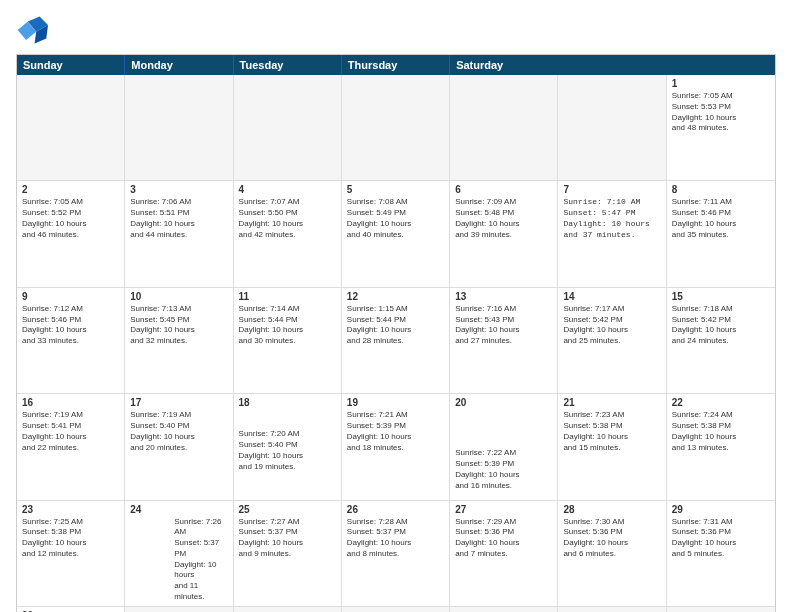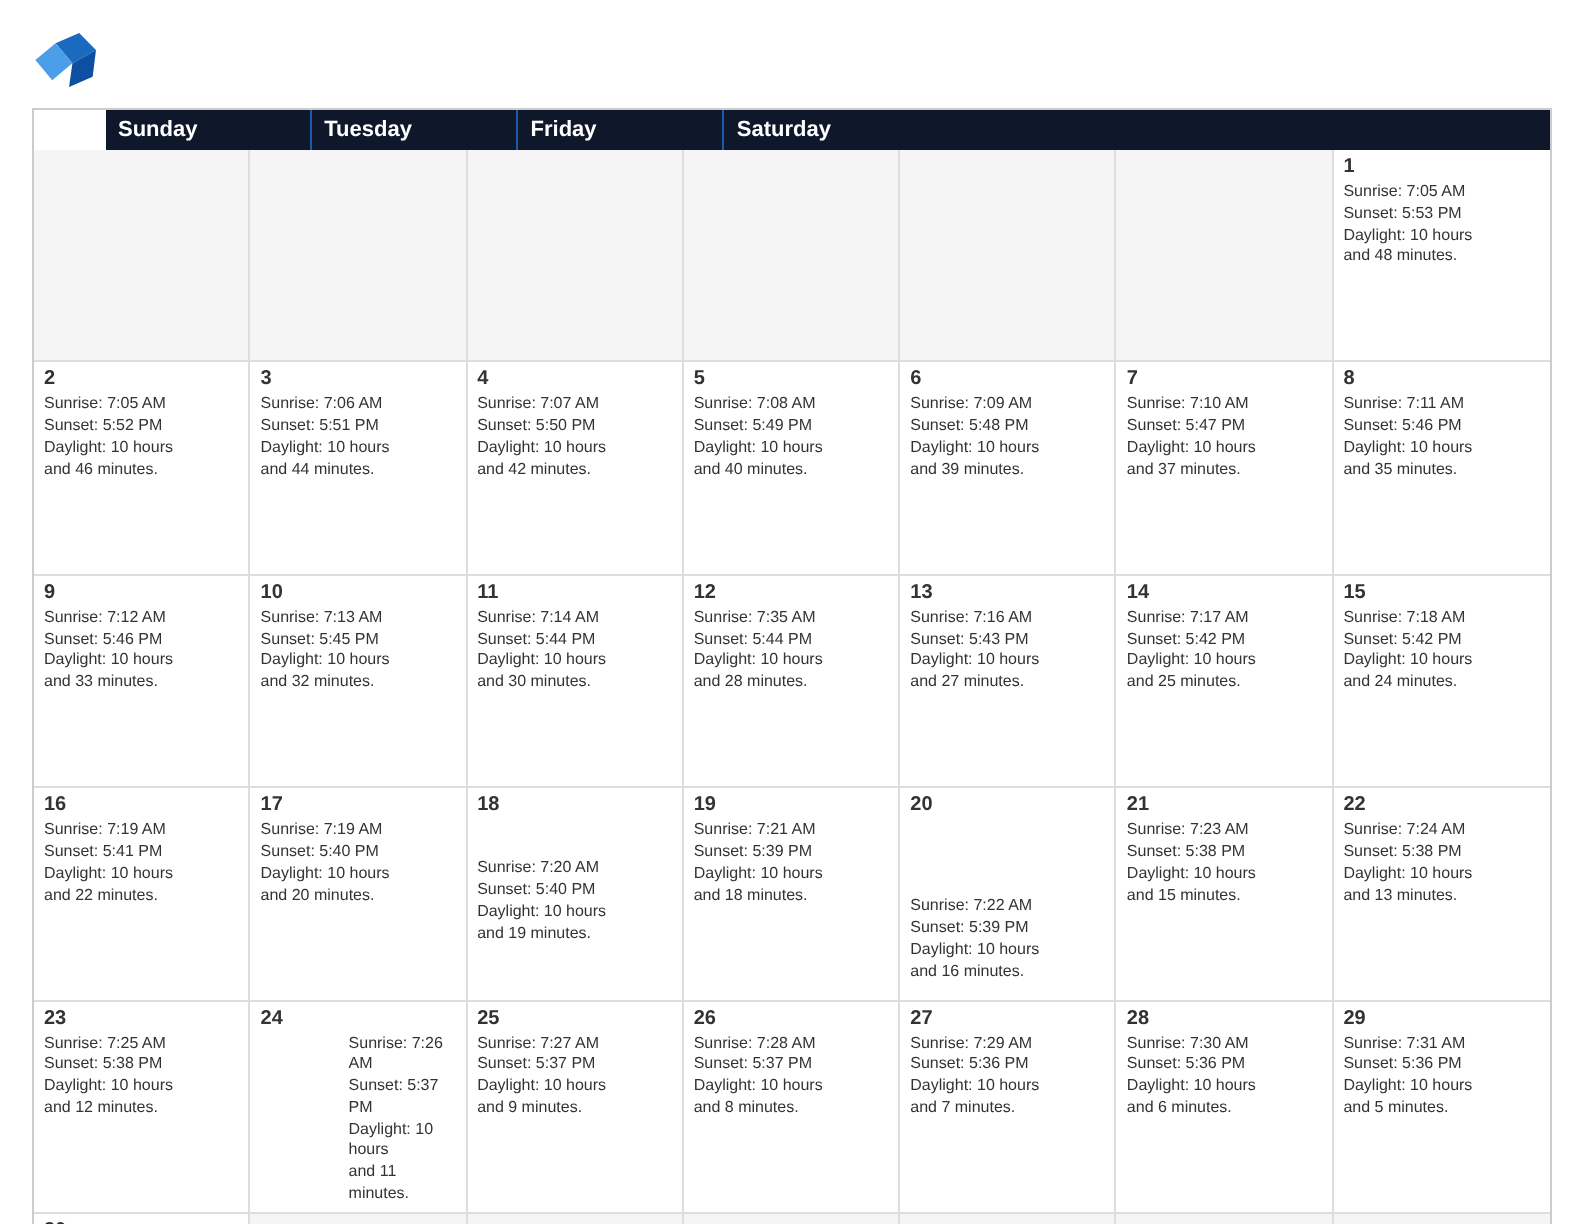--- a/index.html
+++ b/index.html
@@ -52,22 +52,21 @@
     }
     .calendar {
       flex: 1;
       border: 1px solid #ccc;
       display: flex;
       flex-direction: column;
     }
     .cal-header {
       display: grid;
       grid-template-columns: repeat(7, 1fr);
-      background: #0f172a;
-      margin-left: 36px;
+      background: #0c4a6e;
     }
     .cal-header-cell {
       color: #fff;
       font-size: 11px;
       font-weight: bold;
       padding: 4px 6px;
       border-right: 1px solid #1a5bae;
       text-align: left;
     }
     .cal-header-cell:last-child { border-right: none; }
@@ -118,22 +117,23 @@
     </div>
     <div class="title-block">
       <div class="month-year"></div>
       <div class="location"></div>
     </div>
   </div>
 
   <div class="calendar">
     <div class="cal-header">
     <div class="cal-header-cell">Sunday</div>
+        <div class="cal-header-cell">Monday</div>
         <div class="cal-header-cell">Tuesday</div>
-        <div class="cal-header-cell">Friday</div>
+        <div class="cal-header-cell">Thursday</div>
         <div class="cal-header-cell">Saturday</div>
       </div>
     <div class="cal-body">
     <div class="cal-cell empty"></div>
         <div class="cal-cell empty"></div>
         <div class="cal-cell empty"></div>
         <div class="cal-cell empty"></div>
         <div class="cal-cell empty"></div>
         <div class="cal-cell empty"></div>
         <div class="cal-cell">
@@ -173,21 +173,21 @@
         </div>
         <div class="cal-cell">
           <div class="day-num">6</div>
           <div class="cell-info" style="white-space: pre-line;">Sunrise: 7:09 AM
 Sunset: 5:48 PM
 Daylight: 10 hours
 and 39 minutes.</div>
         </div>
         <div class="cal-cell">
           <div class="day-num">7</div>
-          <div class="cell-info" style="white-space: pre-line;">Sunrise: 7:10 AM
+          <div class="cell-info" style="white-space: pre-line; font-family: Liberation Mono, monospace;">Sunrise: 7:10 AM
 Sunset: 5:47 PM
 Daylight: 10 hours
 and 37 minutes.</div>
         </div>
         <div class="cal-cell">
           <div class="day-num">8</div>
           <div class="cell-info" style="white-space: pre-line;">Sunrise: 7:11 AM
 Sunset: 5:46 PM
 Daylight: 10 hours
 and 35 minutes.</div>
@@ -208,21 +208,21 @@
         </div>
         <div class="cal-cell">
           <div class="day-num">11</div>
           <div class="cell-info" style="white-space: pre-line;">Sunrise: 7:14 AM
 Sunset: 5:44 PM
 Daylight: 10 hours
 and 30 minutes.</div>
         </div>
         <div class="cal-cell">
           <div class="day-num">12</div>
-          <div class="cell-info" style="white-space: pre-line;">Sunrise: 7:35 AM
+          <div class="cell-info" style="white-space: pre-line;">Sunrise: 1:15 AM
 Sunset: 5:44 PM
 Daylight: 10 hours
 and 28 minutes.</div>
         </div>
         <div class="cal-cell">
           <div class="day-num">13</div>
           <div class="cell-info" style="white-space: pre-line;">Sunrise: 7:16 AM
 Sunset: 5:43 PM
 Daylight: 10 hours
 and 27 minutes.</div>

